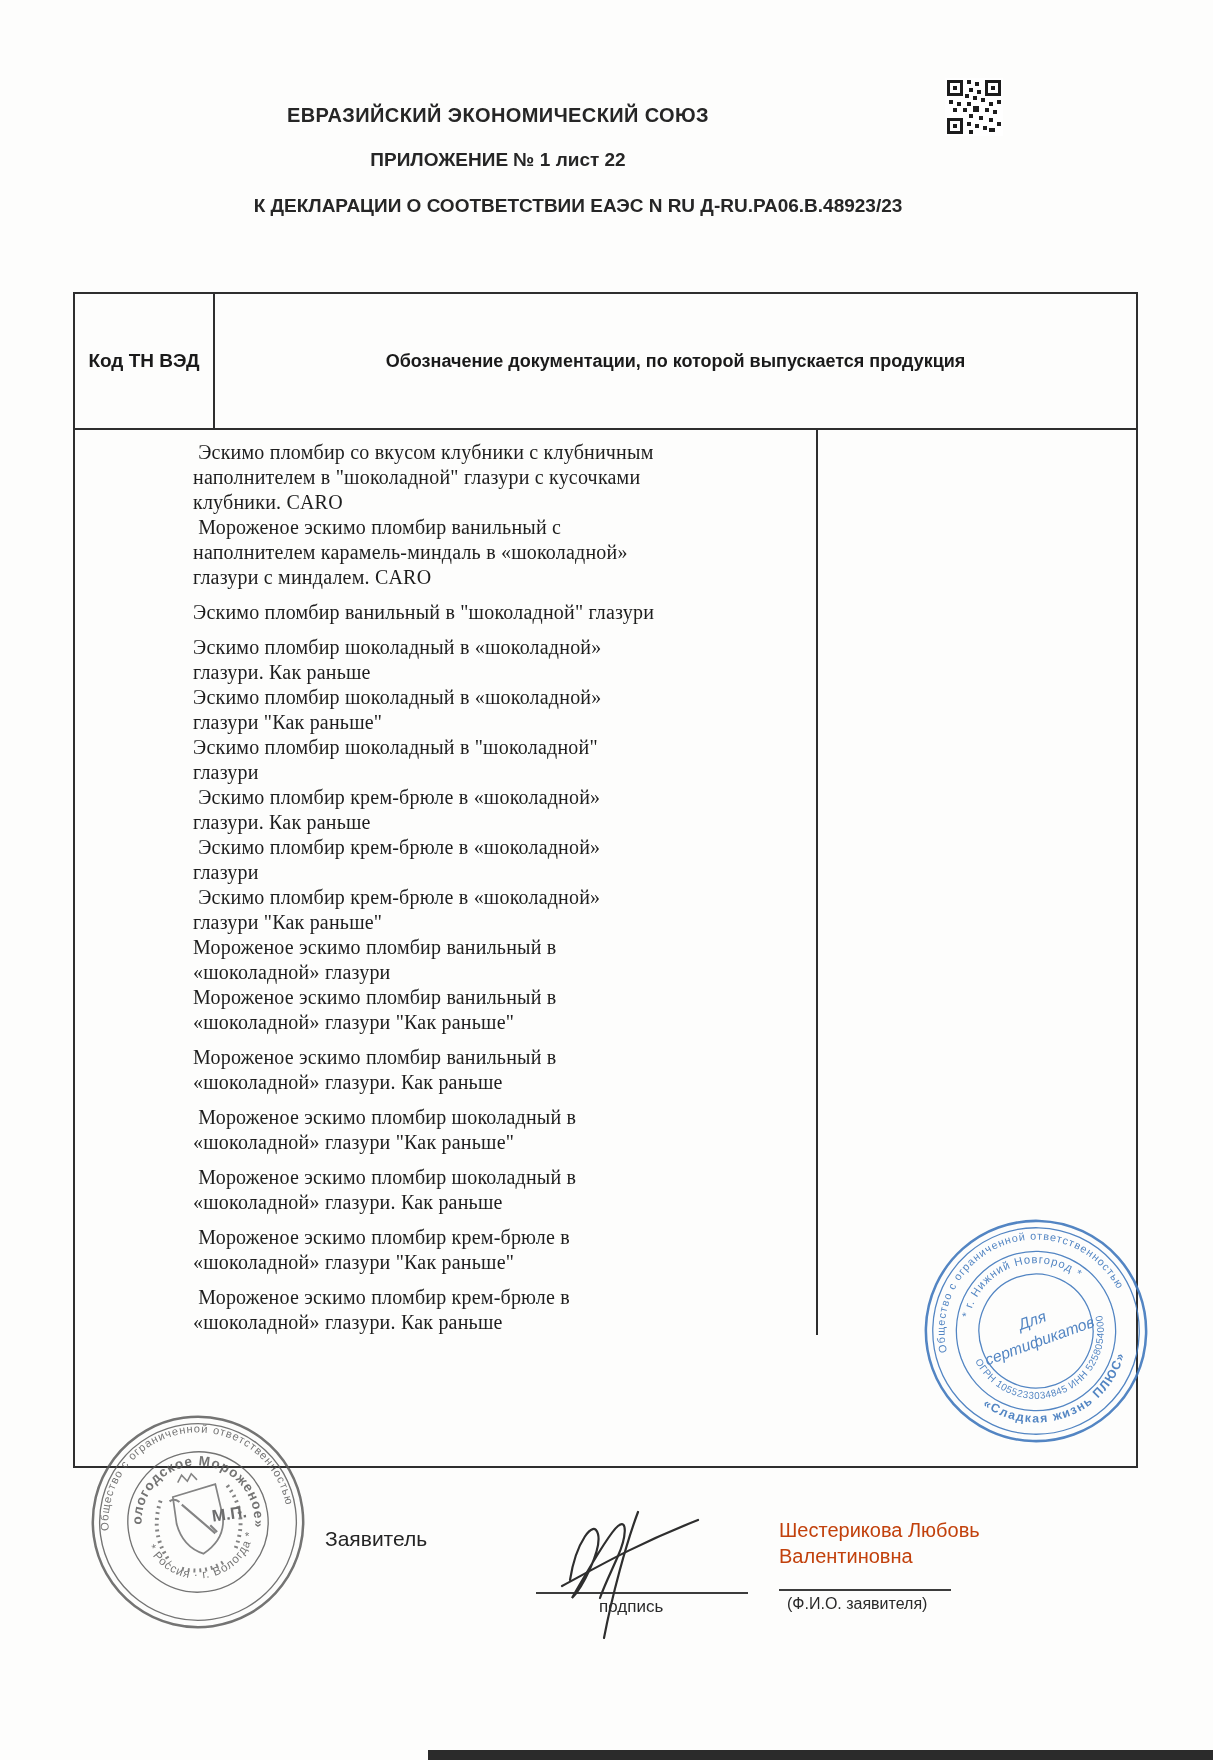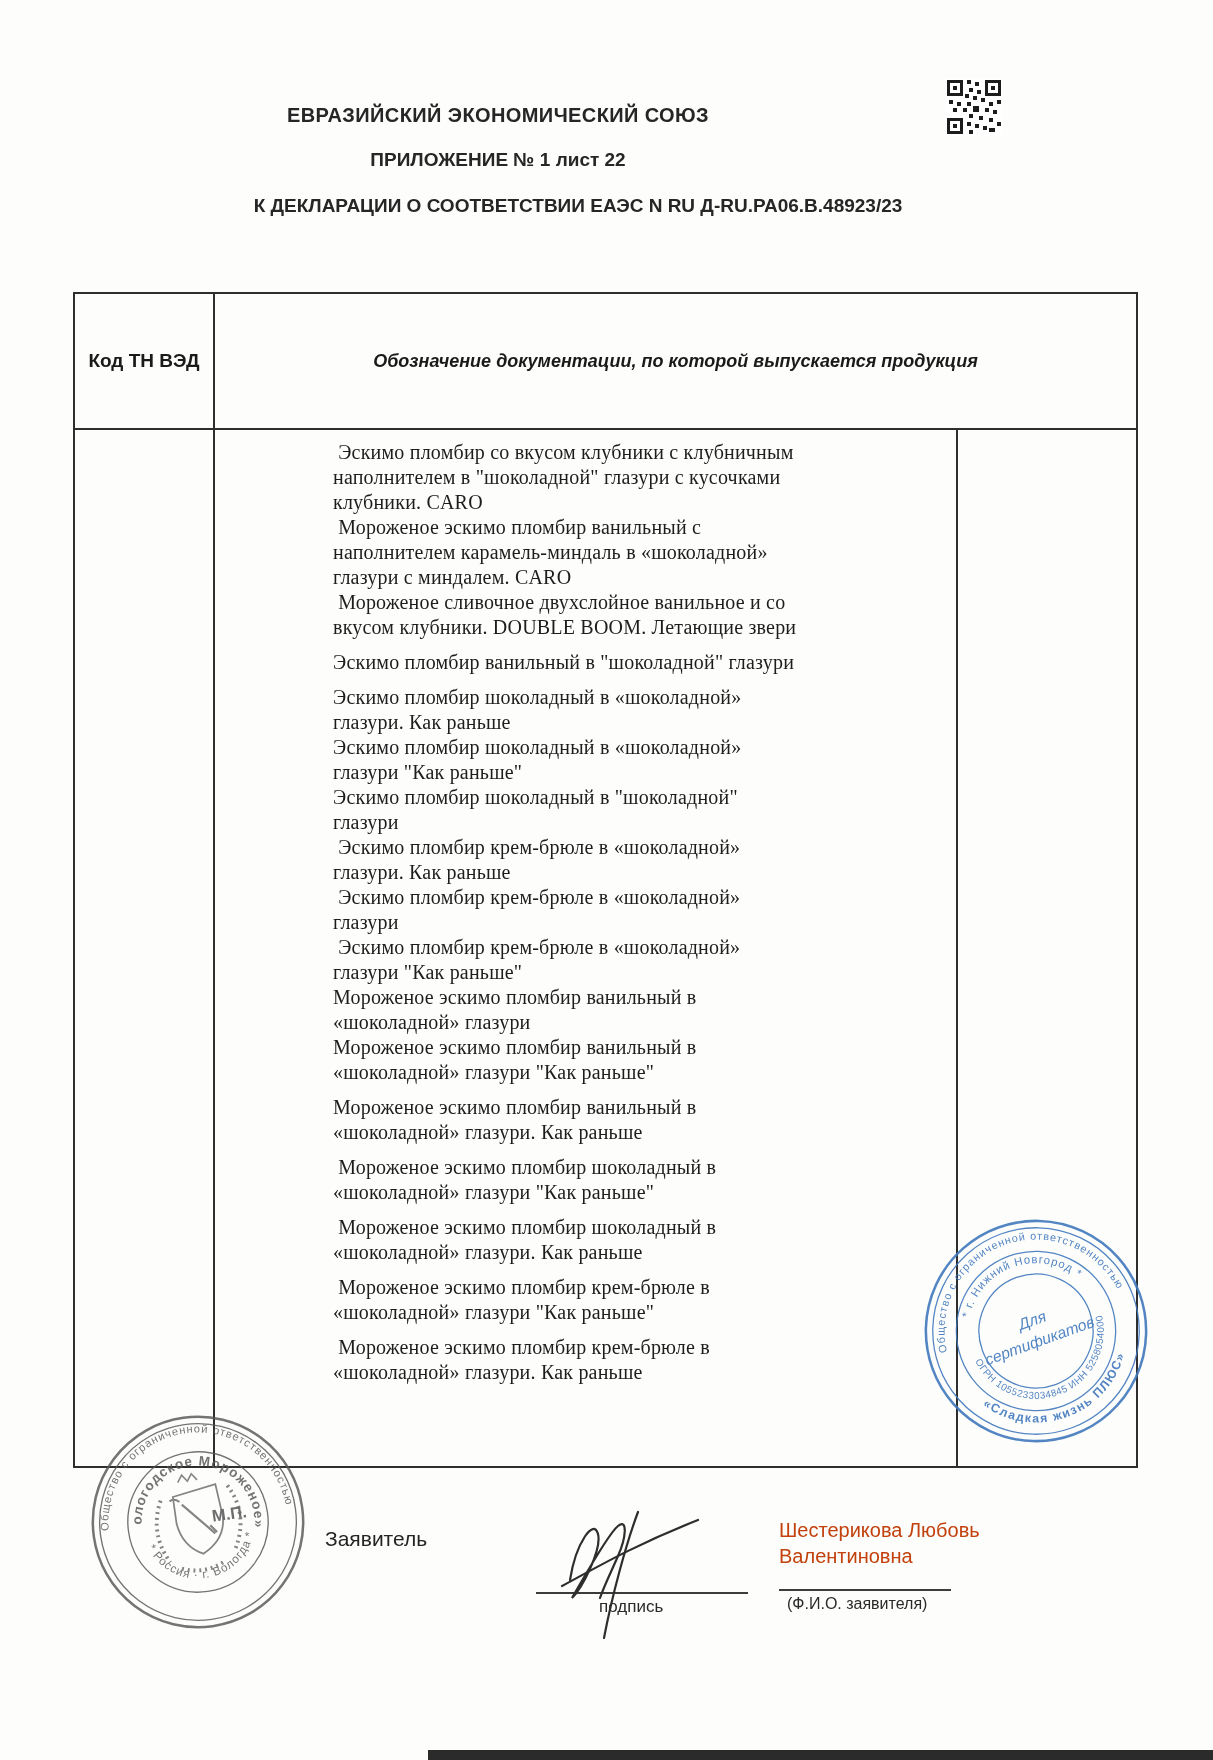--- a/index.html
+++ b/index.html
@@ -23,22 +23,22 @@
   .trow{display:flex;box-sizing:border-box;}
   .thead{height:136px;border-bottom:2px solid #2e2e2e;}
   .cell{box-sizing:border-box;}
   .c1{width:140px;border-right:2px solid #2e2e2e;}
   .c2{width:743px;border-right:2px solid #2e2e2e;}
   .c3{flex:1;}
   .th{display:flex;align-items:center;justify-content:center;
       font-weight:bold;color:#1a1a1a;text-align:center;}
   .th-c1{font-size:19px;}
   .th-c2{font-size:19px;line-height:27px;padding:0 18px;}
-  .th-c3{font-size:18px;line-height:25px;padding:14px 7px;font-style:italic;}
-  .tbody{height:1036px;overflow:hidden;}
+  .th-c3{font-size:18px;line-height:25px;padding:14px 7px;}
+  .tbody{height:1036px;overflow:hidden;flex-direction:column;}
   .tb2{padding:10px 40px 0 118px;}
   .product{
     margin:0;font-family:"Liberation Serif",serif;
     font-size:20px;line-height:25px;color:#1d1d1d;
     white-space:pre-wrap;letter-spacing:.2px;
   }
   .product.spaced{margin-top:10px;}
   
   .applicant{left:325px;top:1527px;font-size:21px;color:#242424;text-align:right;}
   .sig-line{left:536px;top:1592px;width:212px;border-top:2px solid #3c3c3c;height:0;}
@@ -112,22 +112,20 @@
   <div class="trow tbody">
     <div class="cell c1"></div>
     <div class="cell c2 tb2">
 
     <p class="product"> Эскимо пломбир со вкусом клубники с клубничным
 наполнителем в "шоколадной" глазури с кусочками
 клубники. CARO</p>
         <p class="product"> Мороженое эскимо пломбир ванильный с
 наполнителем карамель-миндаль в «шоколадной»
 глазури с миндалем. CARO</p>
-        <p class="product"> Мороженое сливочное двухслойное ванильное и со
-вкусом клубники. DOUBLE BOOM. Летающие звери</p>
         <p class="product spaced">Эскимо пломбир ванильный в "шоколадной" глазури</p>
         <p class="product spaced">Эскимо пломбир шоколадный в «шоколадной»
 глазури. Как раньше</p>
         <p class="product">Эскимо пломбир шоколадный в «шоколадной»
 глазури "Как раньше"</p>
         <p class="product">Эскимо пломбир шоколадный в "шоколадной"
 глазури</p>
         <p class="product"> Эскимо пломбир крем-брюле в «шоколадной»
 глазури. Как раньше</p>
         <p class="product"> Эскимо пломбир крем-брюле в «шоколадной»

